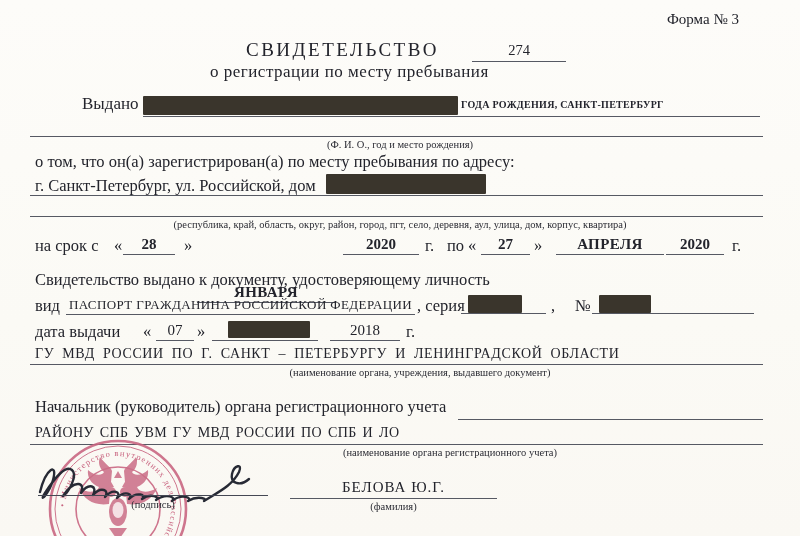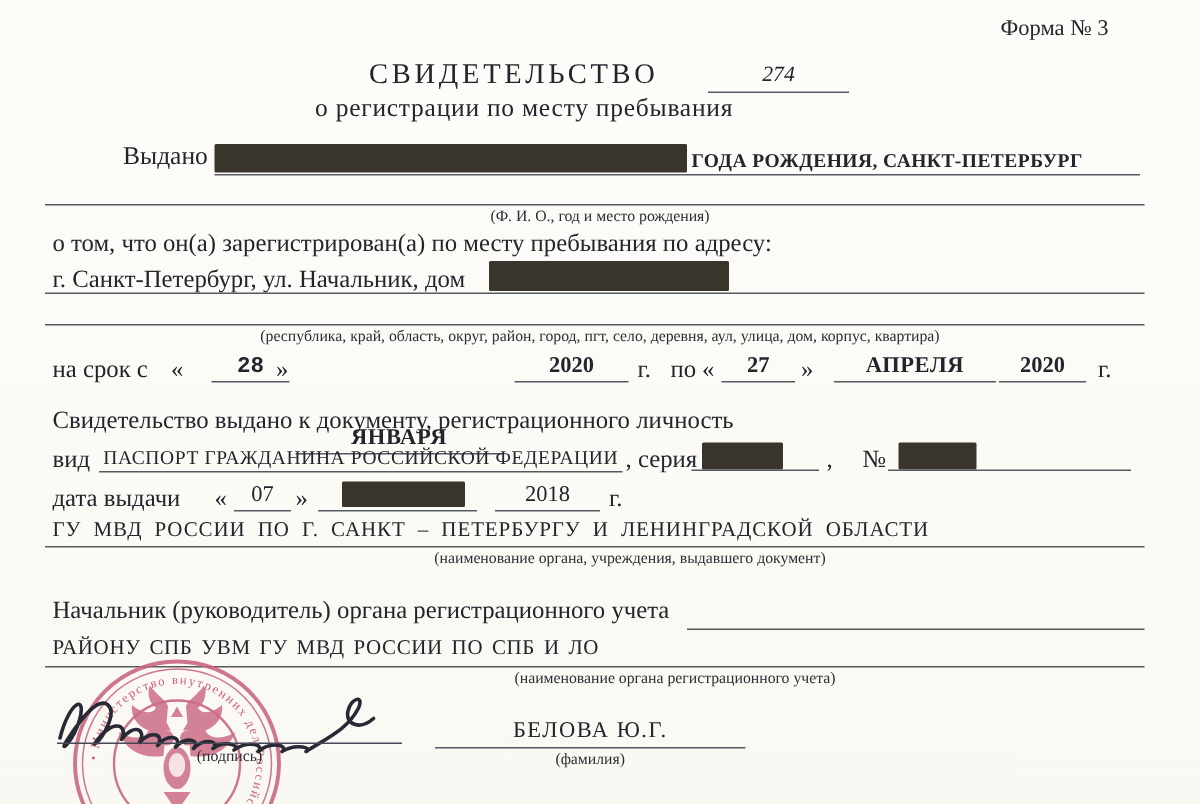--- a/index.html
+++ b/index.html
@@ -16,66 +16,66 @@
   .vbox { position:absolute; text-align:center; border-bottom:1.4px solid #565963; white-space:nowrap; }
   .bold { font-weight:bold; }
   .t17 { font-size:17px; }
   .t16 { font-size:16.5px; }
   .t15 { font-size:15px; }
   .t14 { font-size:14px; }
   .caps { letter-spacing:.4px; }
   .wide { word-spacing:4px; letter-spacing:.6px; }
   .title { font-size:19px; letter-spacing:2.5px; }
   .subtitle { font-size:17px; letter-spacing:.5px; }
-  .suffix-bold { font-size:13px; font-weight:bold; letter-spacing:.3px; }
+  .suffix-bold { font-size:10px; font-weight:bold; letter-spacing:.3px; }
   .stamp-svg, .sig-svg { position:absolute; }
 </style>
 </head>
 <body>
 
 <div class="page">
 
   <div class="abs t15" style="left:667px; top:11px;">Форма № 3</div>
 
   <div class="abs title" style="left:246px; top:39px;">СВИДЕТЕЛЬСТВО</div>
-  <div class="vbox" style="left:472px; top:42px; width:94px; font-size:14.5px; height:19px;font-style:italic;">274</div>
+  <div class="vbox" style="left:472px; top:42px; width:94px; font-size:14.5px; height:19px;">274</div>
   <div class="abs subtitle" style="left:210px; top:62px;">о регистрации по месту пребывания</div>
 
   <div class="abs t17" style="left:82px; top:94px;">Выдано</div>
   <div class="bar" style="left:143px; top:96px; width:315px; height:19px;"></div>
   <div class="abs suffix-bold" style="left:461px; top:99px;">ГОДА РОЖДЕНИЯ, САНКТ-ПЕТЕРБУРГ</div>
   <div class="rule" style="left:143px; top:116px; width:617px;"></div>
 
   <div class="rule" style="left:30px; top:136px; width:733px;"></div>
   <div class="abs t16" style="left:35px; top:152px;">о том, что он(а) зарегистрирован(а) по месту пребывания по адресу:</div>
 
   <div class="abs cap" style="left:200px; top:139px; width:400px;">(Ф. И. О., год и место рождения)</div>
-  <div class="abs t16" style="left:35px; top:176px;">г. Санкт-Петербург, ул. Начальник, дом</div>
+  <div class="abs t16" style="left:35px; top:176px;">г. Санкт-Петербург, ул. Российской, дом</div>
   <div class="bar" style="left:326px; top:174px; width:160px; height:20px;"></div>
   <div class="rule" style="left:30px; top:195px; width:733px;"></div>
 
   <div class="rule" style="left:30px; top:216px; width:733px;"></div>
   <div class="abs cap" style="left:100px; top:219px; width:600px;">(республика, край, область, округ, район, город, пгт, село, деревня, аул, улица, дом, корпус, квартира)</div>
 
   <div class="abs t16" style="left:35px; top:236px;">на срок с</div>
   <div class="abs t16" style="left:114px; top:236px;">«</div>
-  <div class="vbox bold t15" style="left:141px; top:236px; width:52px; height:18px;font-family:Liberation Mono, monospace;">28</div>
+  <div class="vbox bold t15" style="left:123px; top:236px; width:52px; height:18px;">28</div>
   <div class="abs t16" style="left:184px; top:236px;">»</div>
   <div class="vbox bold t15 caps" style="left:197px; top:236px; width:138px; height:18px;margin-top:48px;">ЯНВАРЯ</div>
   <div class="vbox bold t15" style="left:343px; top:236px; width:76px; height:18px;">2020</div>
   <div class="abs t16" style="left:425px; top:236px;">г.</div>
   <div class="abs t16" style="left:447px; top:236px;">по</div>
   <div class="abs t16" style="left:468px; top:236px;">«</div>
   <div class="vbox bold t15" style="left:481px; top:236px; width:49px; height:18px;">27</div>
   <div class="abs t16" style="left:534px; top:236px;">»</div>
   <div class="vbox bold t15 caps" style="left:556px; top:236px; width:108px; height:18px;">АПРЕЛЯ</div>
   <div class="vbox bold t15" style="left:666px; top:236px; width:58px; height:18px;">2020</div>
   <div class="abs t16" style="left:732px; top:236px;">г.</div>
 
-  <div class="abs t16" style="left:35px; top:270px;">Свидетельство выдано к документу, регистрационного личность</div>
+  <div class="abs t16" style="left:35px; top:270px;">Свидетельство выдано к документу, удостоверяющему личность</div>
 
   <div class="abs t16" style="left:35px; top:296px;">вид</div>
   <div class="vbox caps" style="left:66px; top:297px; width:349px; height:17px; font-size:13px;">ПАСПОРТ ГРАЖДАНИНА РОССИЙСКОЙ ФЕДЕРАЦИИ</div>
   <div class="abs t16" style="left:417px; top:296px;">, серия</div>
   <div class="bar" style="left:468px; top:295px; width:54px; height:18px;"></div>
   <div class="rule" style="left:461px; top:313px; width:85px;"></div>
   <div class="abs t16" style="left:551px; top:296px;">,</div>
   <div class="abs t16" style="left:575px; top:296px;">№</div>
   <div class="bar" style="left:599px; top:295px; width:52px; height:18px;"></div>
   <div class="rule" style="left:592px; top:313px; width:162px;"></div>

